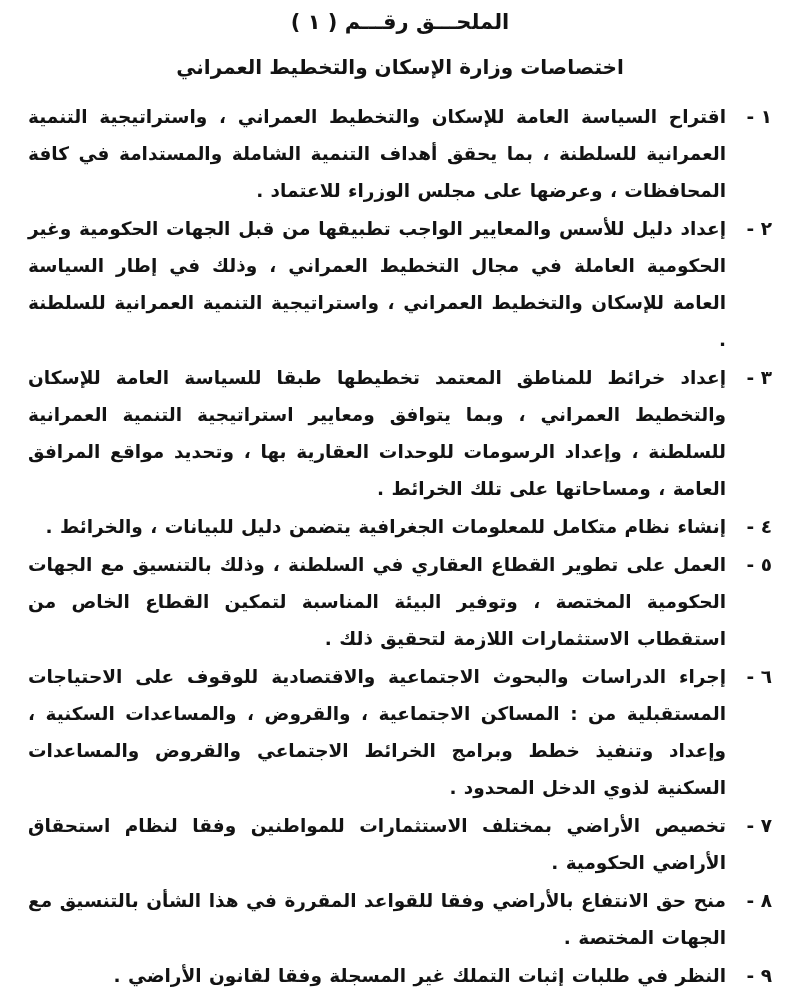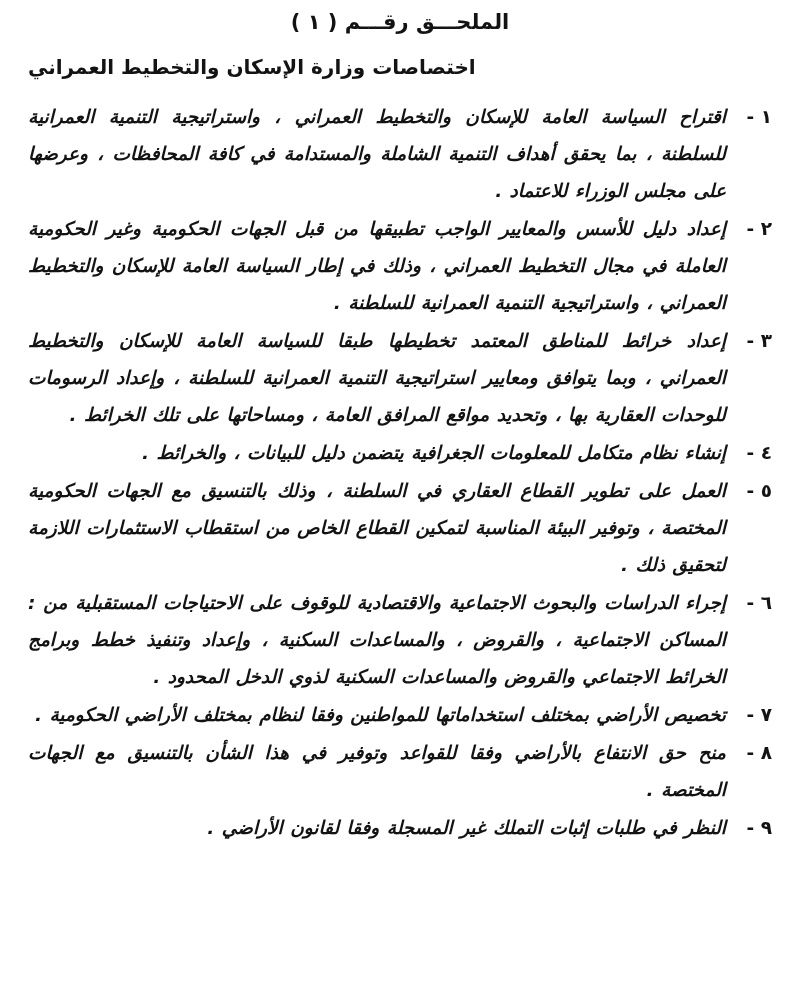--- a/index.html
+++ b/index.html
@@ -24,42 +24,41 @@
     margin: 0 0 13px 0;
     font-size: 21px;
     line-height: 32px;
     text-align: center;
     letter-spacing: 0.5px;
   }
   .doc-subtitle {
     margin: 0 0 15px 0;
     font-size: 20px;
     line-height: 32px;
-    text-align: left;
+    text-align: center;
   }
   .items-list {
     direction: rtl;
   }
   .item {
     display: flex;
     direction: rtl;
     font-size: 18.5px;
     line-height: 37px;
     margin: 0 0 1px 0;
   }
   .item-num {
     flex: 0 0 46px;
     white-space: nowrap;
   }
   .item-text {
     flex: 1 1 auto;
     text-align: justify;
     text-justify: inter-word;
     word-spacing: 1px;
-    font-style: italic;
   }
 </style>
 </head>
 <body>
 
 <div class="page">
   <h1 class="doc-title">الملحـــق رقـــم ( ١ )</h1>
   <h2 class="doc-subtitle">اختصاصات وزارة الإسكان والتخطيط العمراني</h2>
   <div class="items-list" id="items-list">
       <div class="item">
@@ -81,24 +80,24 @@
       <div class="item">
         <span class="item-num">٥ -</span>
         <span class="item-text">العمل على تطوير القطاع العقاري في السلطنة ، وذلك بالتنسيق مع الجهات الحكومية المختصة ، وتوفير البيئة المناسبة لتمكين القطاع الخاص من استقطاب الاستثمارات اللازمة لتحقيق ذلك .</span>
       </div>
       <div class="item">
         <span class="item-num">٦ -</span>
         <span class="item-text">إجراء الدراسات والبحوث الاجتماعية والاقتصادية للوقوف على الاحتياجات المستقبلية من : المساكن الاجتماعية ، والقروض ، والمساعدات السكنية ، وإعداد وتنفيذ خطط وبرامج الخرائط الاجتماعي والقروض والمساعدات السكنية لذوي الدخل المحدود .</span>
       </div>
       <div class="item">
         <span class="item-num">٧ -</span>
-        <span class="item-text">تخصيص الأراضي بمختلف استخداماتها للمواطنين وفقا لنظام بمختلف الأراضي الحكومية .</span>
+        <span class="item-text">تخصيص الأراضي بمختلف الاستثمارات للمواطنين وفقا لنظام استحقاق الأراضي الحكومية .</span>
       </div>
       <div class="item">
         <span class="item-num">٨ -</span>
-        <span class="item-text">منح حق الانتفاع بالأراضي وفقا للقواعد وتوفير في هذا الشأن بالتنسيق مع الجهات المختصة .</span>
+        <span class="item-text">منح حق الانتفاع بالأراضي وفقا للقواعد المقررة في هذا الشأن بالتنسيق مع الجهات المختصة .</span>
       </div>
       <div class="item">
         <span class="item-num">٩ -</span>
         <span class="item-text">النظر في طلبات إثبات التملك غير المسجلة وفقا لقانون الأراضي .</span>
       </div>
     </div>
 </div>
 
 </body></html>

